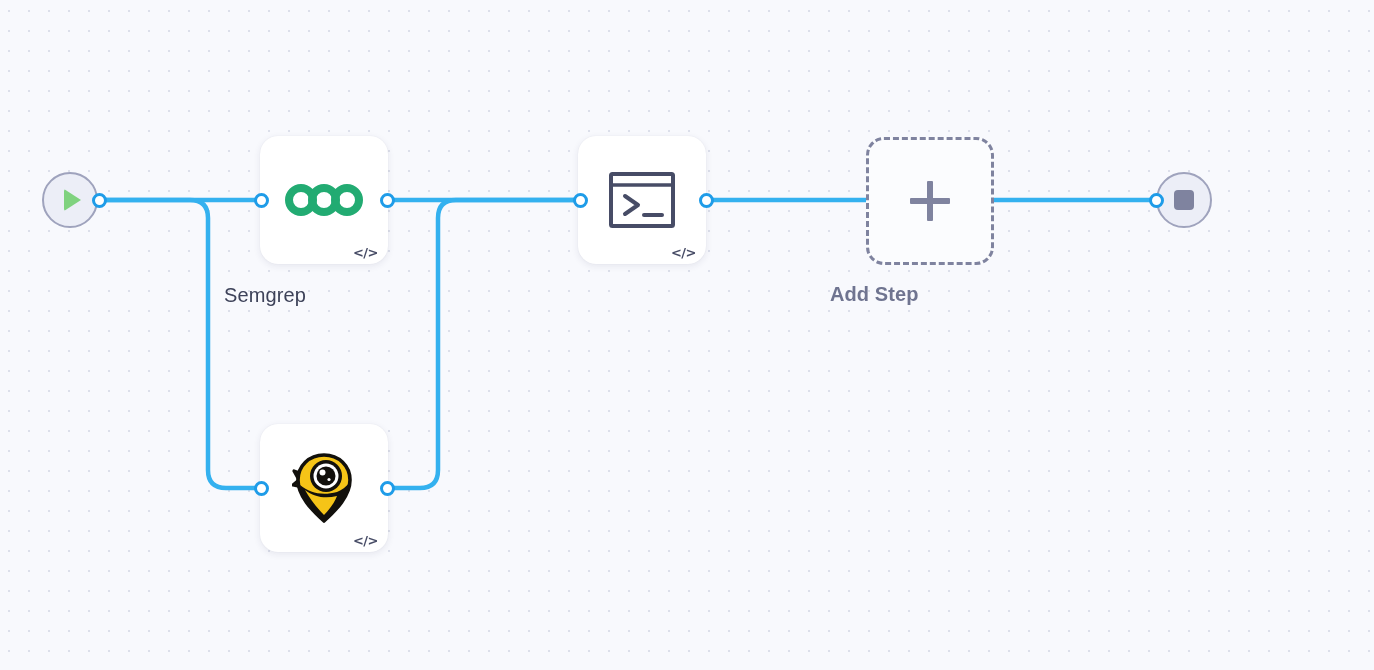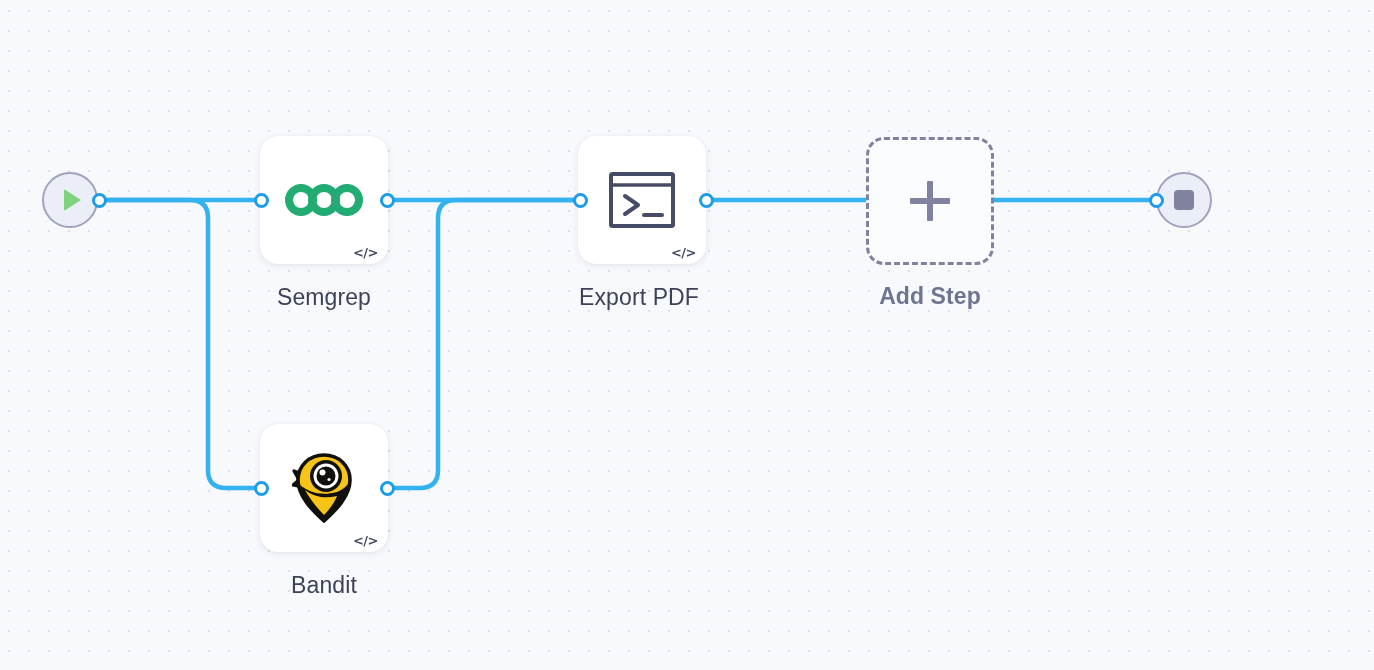--- a/index.html
+++ b/index.html
@@ -120,22 +120,21 @@
     position: absolute;
     background: #7f839f;
     border-radius: 1px;
   }
   .plus-glyph::before { left: 19px; top: 2px;  width: 6px;  height: 40px; }
   .plus-glyph::after  { left: 2px;  top: 19px; width: 40px; height: 6px;  }
 
   
   .caption {
     position: absolute;
-    text-align: center;
-    font-size: 23px;
+    font-size: 20px;
     color: #3d4259;
     white-space: nowrap;
     letter-spacing: 0.1px;
     z-index: 3;
   }
   .caption.muted { color: #6f7490; font-weight: bold; }
 
   
   .port {
     position: absolute;
@@ -210,36 +209,34 @@
         <circle cx="34" cy="24" r="12.5" fill="#ffffff"></circle>
         <circle cx="34" cy="24" r="9.5" fill="#12100c"></circle>
         <circle cx="30.5" cy="20.5" r="3" fill="#ffffff"></circle>
         <circle cx="37" cy="27.5" r="1.6" fill="#ffffff"></circle>
       </svg>
       <span class="code-badge">&lt;/&gt;</span>
     </div>
   </div>
   <div class="port" style="left:254px; top:481px;"></div>
   <div class="port" style="left:380px; top:481px;"></div>
-  <div class="caption" style="left:224px; top:572px; width:200px;">Bandit</div>
 
   <div class="node" style="left:578px; top:136px;">
     <div class="card">
       <svg class="logo" width="68" height="58" viewBox="0 0 68 58">
         <rect x="3" y="3" width="62" height="52" rx="1.5" fill="none" stroke="#474c66" stroke-width="4"></rect>
         <line x1="3" y1="14" x2="65" y2="14" stroke="#474c66" stroke-width="3.4"></line>
         <polyline points="17,25 30,34 17,43" fill="none" stroke="#474c66" stroke-width="4" stroke-linecap="round" stroke-linejoin="round"></polyline>
         <line x1="36" y1="44" x2="54" y2="44" stroke="#474c66" stroke-width="4" stroke-linecap="round"></line>
       </svg>
       <span class="code-badge">&lt;/&gt;</span>
     </div>
   </div>
   <div class="port" style="left:573px; top:193px;"></div>
   <div class="port" style="left:699px; top:193px;"></div>
-  <div class="caption" style="left:539px; top:284px; width:200px;">Export PDF</div>
 
   <div class="node" style="left:866px; top:137px;">
     <div class="card dashed">
       <div class="plus-glyph"></div>
     </div>
   </div>
   <div class="caption muted" style="left:830px; top:283px; width:200px;">Add Step</div>
 
   <div class="node" style="left:1156px; top:172px;">
     <div class="terminal">

